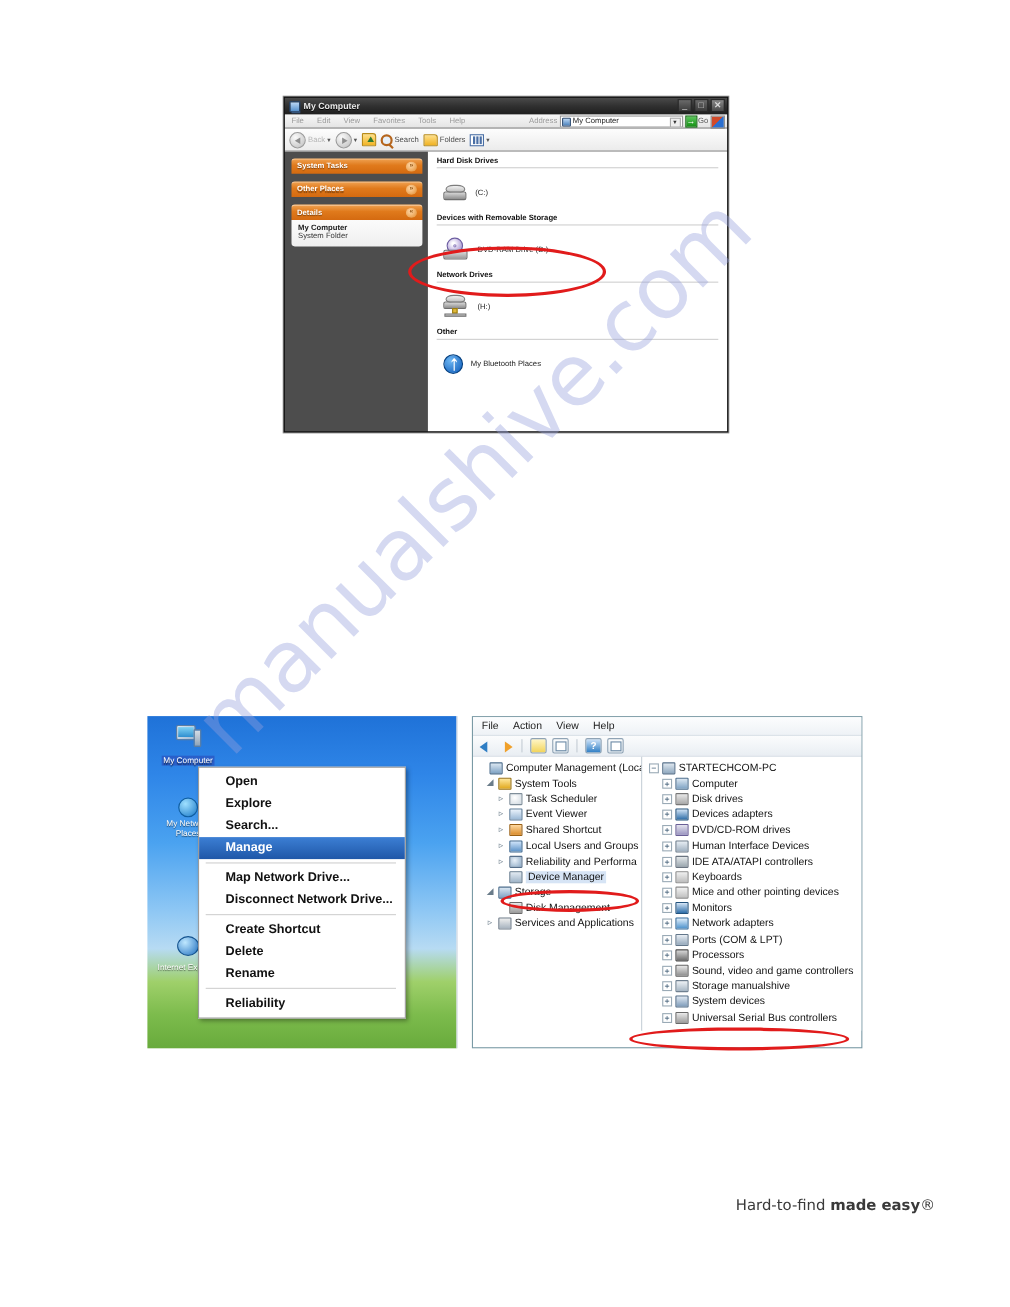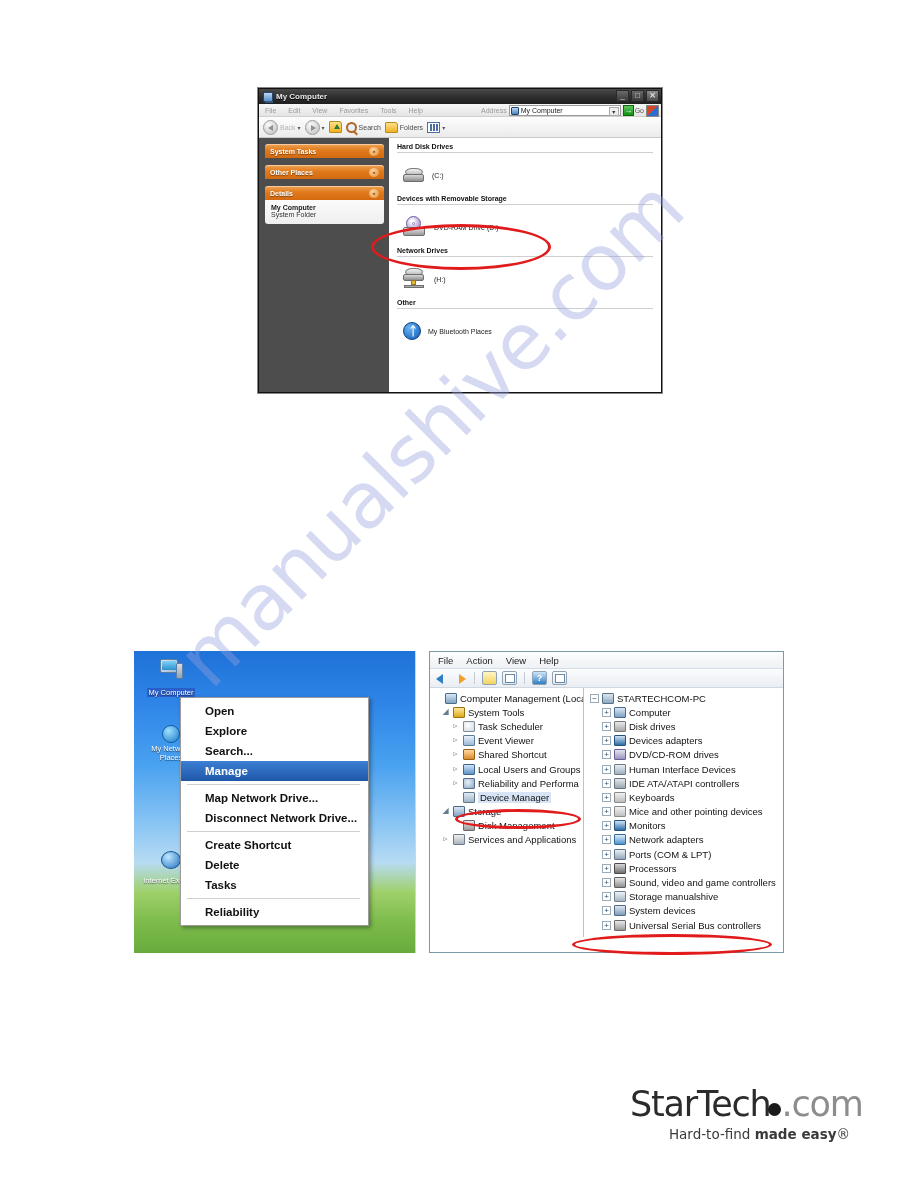--- a/index.html
+++ b/index.html
@@ -635,21 +635,21 @@
   <div class="cm-item bold">Open</div>
   <div class="cm-item">Explore</div>
   <div class="cm-item">Search...</div>
   <div class="cm-item highlight">Manage</div>
   <div class="cm-sep"></div>
   <div class="cm-item">Map Network Drive...</div>
   <div class="cm-item">Disconnect Network Drive...</div>
   <div class="cm-sep"></div>
   <div class="cm-item">Create Shortcut</div>
   <div class="cm-item">Delete</div>
-  <div class="cm-item">Tasks</div>
+  <div class="cm-item">Rename</div>
   <div class="cm-sep"></div>
   <div class="cm-item">Reliability</div>
 </div>
 
 <div id="cm-window">
 
   <div id="cm-menubar">
     <span class="cmi">File</span>
     <span class="cmi">Action</span>
     <span class="cmi">View</span>
@@ -822,15 +822,14 @@
     </div>
 
   </div>
 </div>
 
 <div class="ellipse" style="left:455px; top:809px; width:126px; height:20px;"></div>
 
 <div class="ellipse" style="left:572px; top:934px; width:200px; height:21px;"></div>
 
 <div id="startech-logo">
-  <div id="stlogo-main"><span>StarTech</span><span class="dot"></span><span class="com">.com</span></div>
   <div id="stlogo-tag"><span>Hard-to-find </span><span class="b">made easy</span><span>®</span></div>
 </div>
 
 </body></html>

